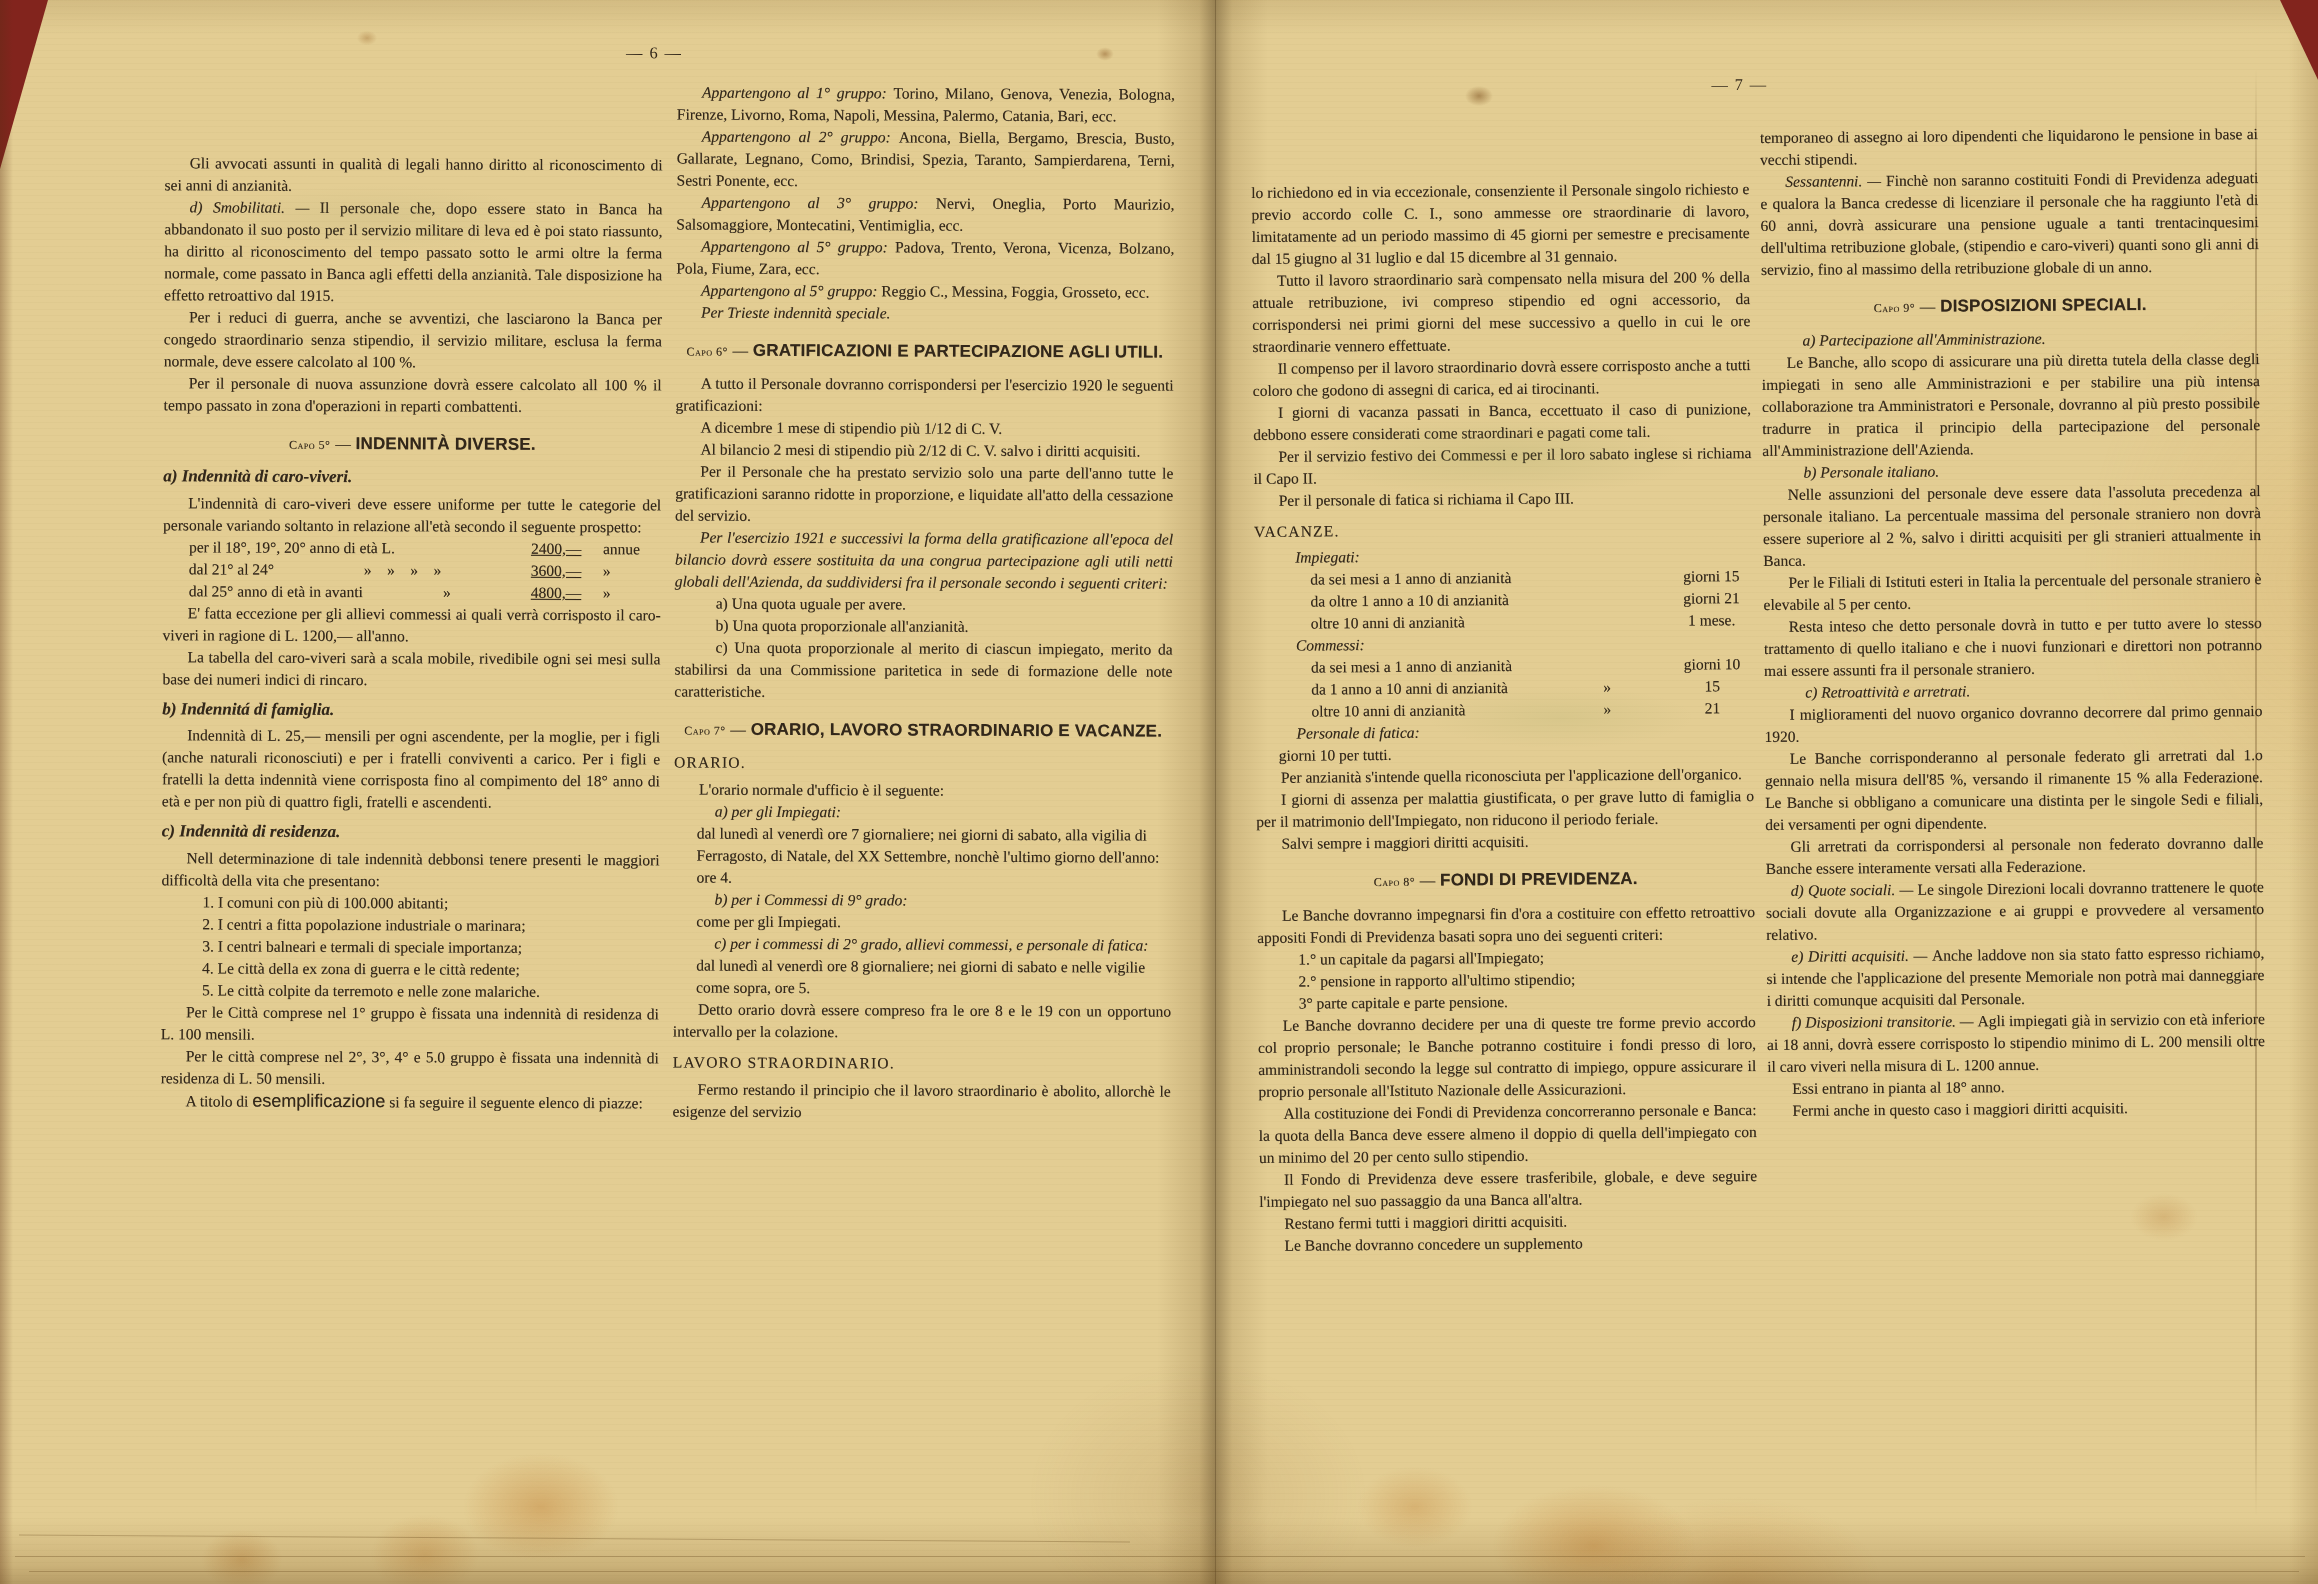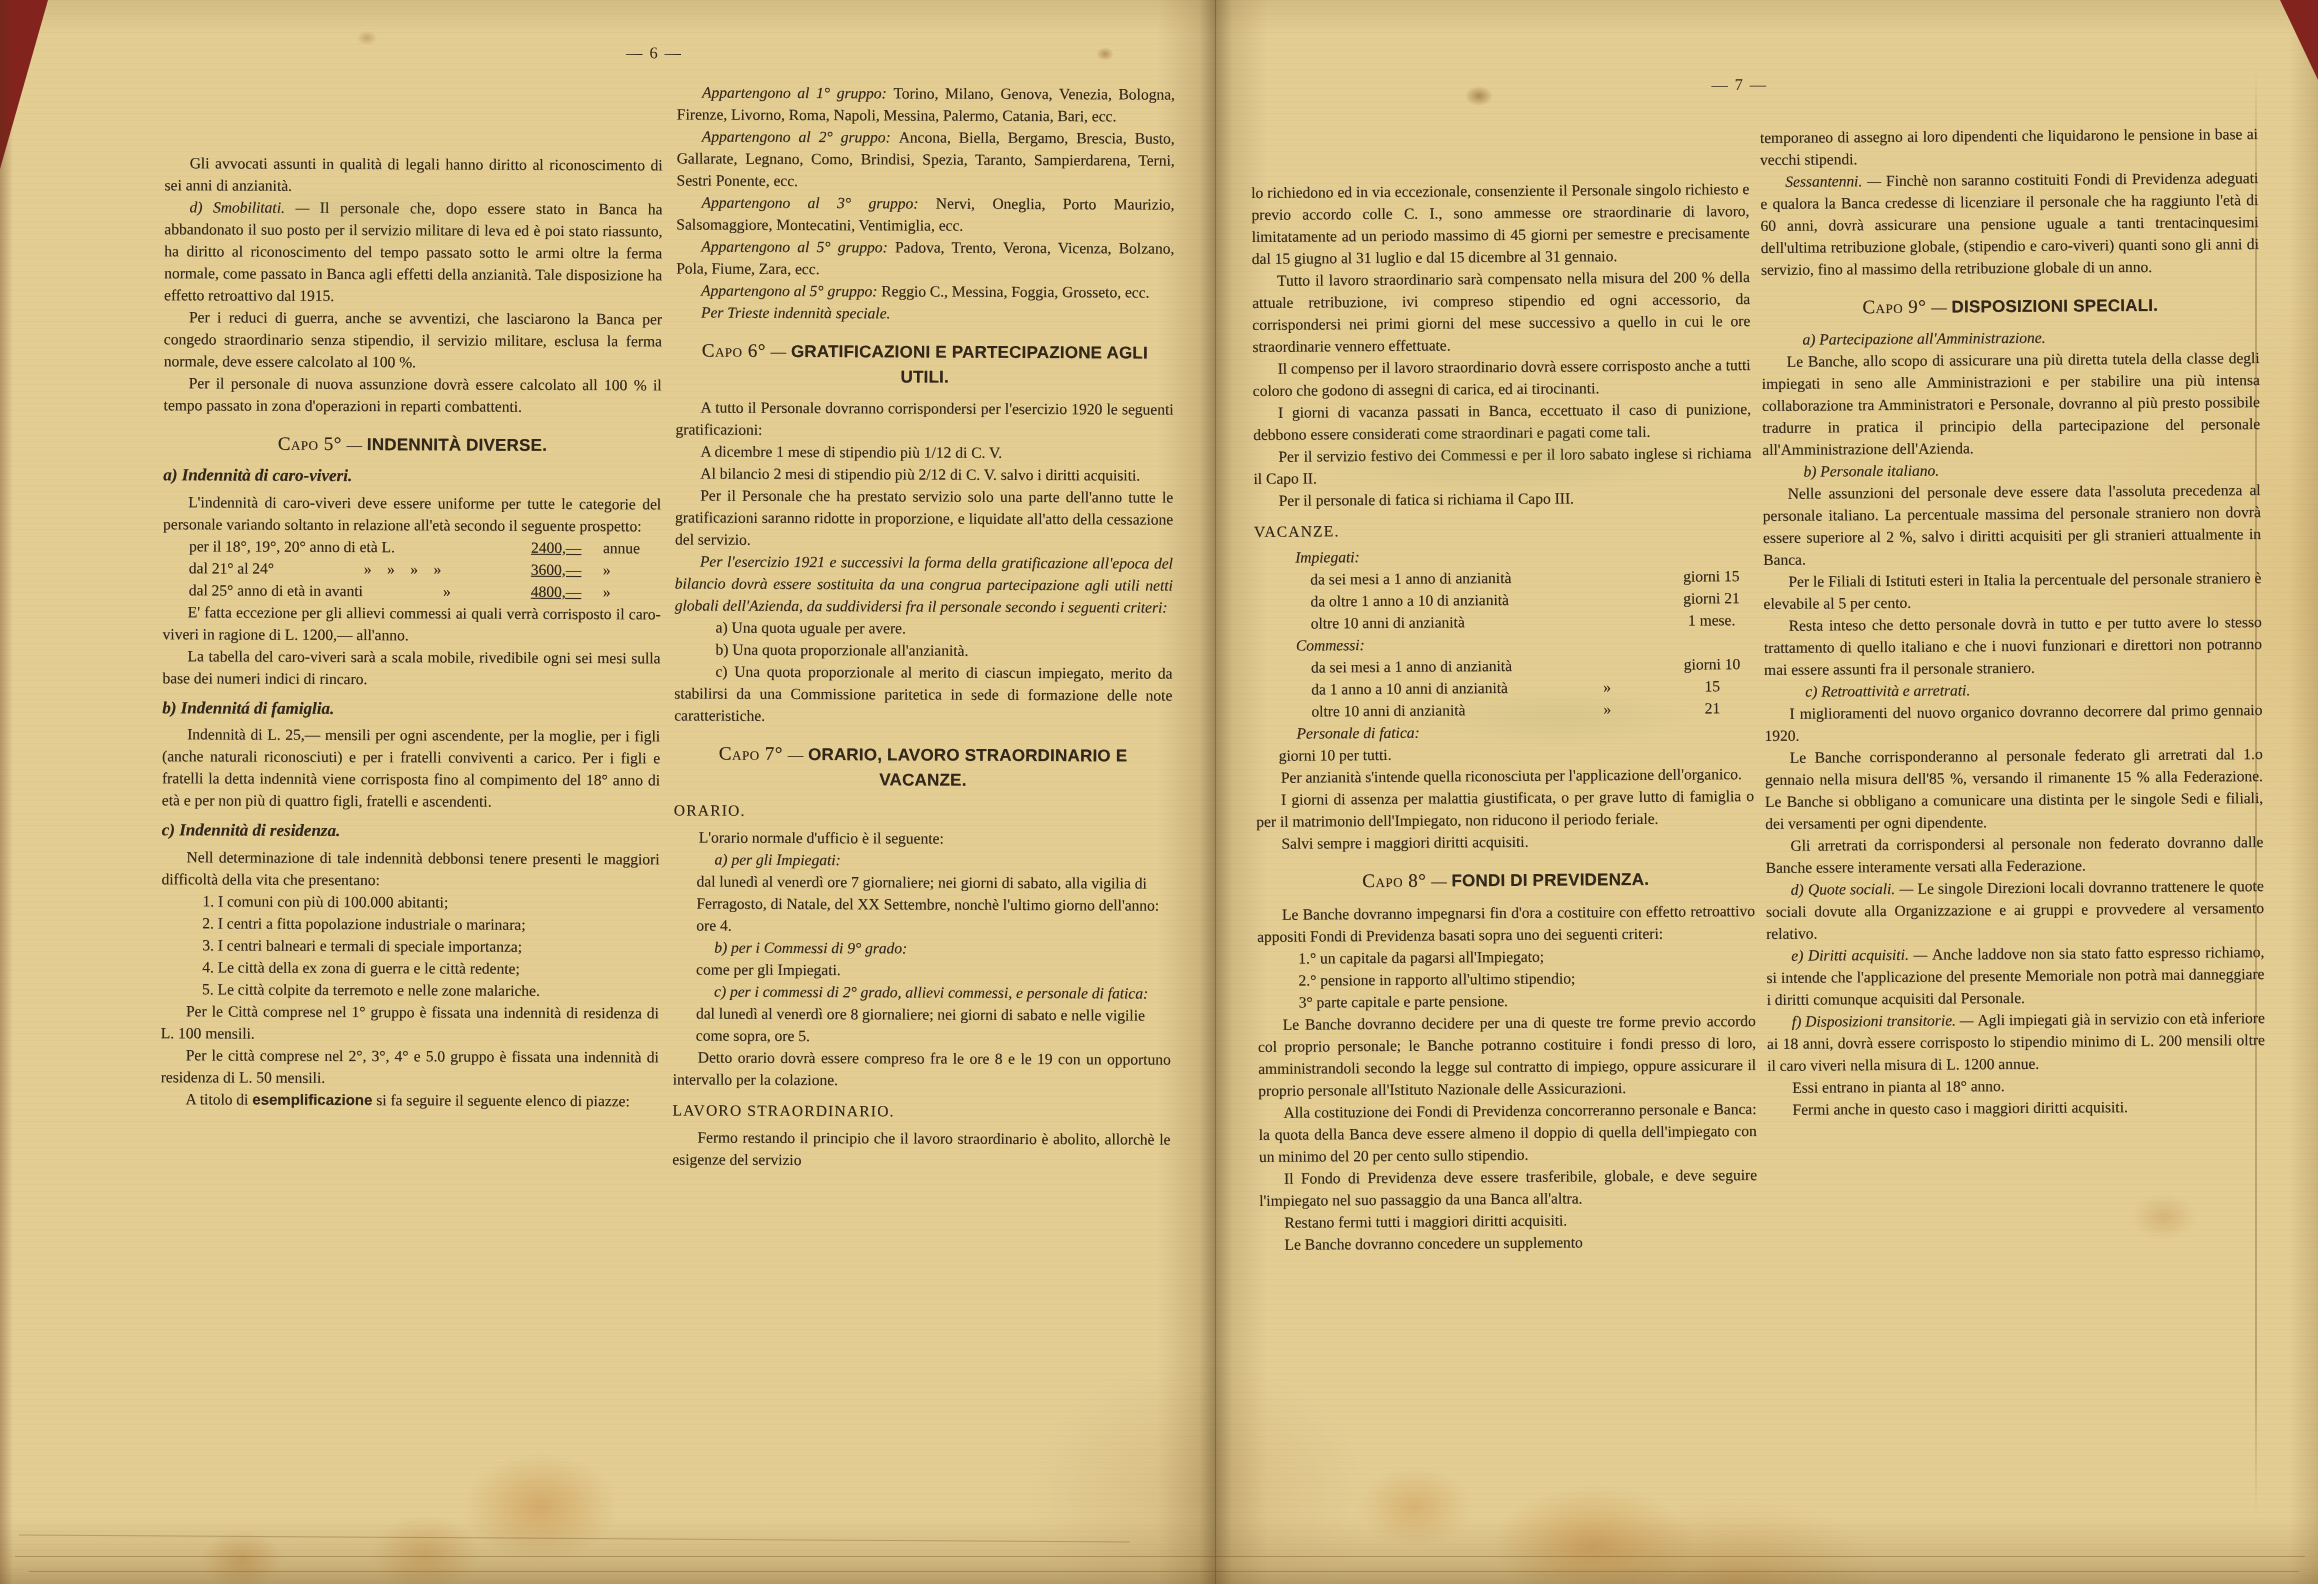--- a/index.html
+++ b/index.html
@@ -35,34 +35,34 @@
   .col{position:absolute;width:498px;font-size:15.5px;line-height:22px;text-align:justify;
        text-shadow:0.2px 0.2px 0.3px rgba(50,39,26,0.45);}
   .col p{margin:0;}
   p.p{text-indent:25px;}
   p.pc{text-indent:0;}
   p.pind{margin-left:23px;text-indent:0;text-align:left;}
   p.li{text-indent:41px;}
   p.sub{font-style:italic;font-weight:bold;font-size:17px;margin:7.7px 0 4.8px;text-indent:0;text-align:left;}
   p.subcaps{margin:8.7px 0 4.8px;text-indent:0;letter-spacing:1.2px;text-align:left;}
   .chapter{margin:13.5px 0 8.7px;text-align:center;text-indent:0;line-height:25px;}
-  .chapter .capo{font-variant:small-caps;font-size:19px;letter-spacing:0.5px;}
+  .chapter .capo{font-variant:small-caps;font-size:12px;letter-spacing:0.5px;}
   .chapter .dash{margin:0 4.8px;}
   .chapter .ctitle{font-family:"Liberation Sans",sans-serif;font-weight:bold;font-size:17px;letter-spacing:0.2px;}
   .trow{display:flex;padding-left:26px;}
   .trow .tl{white-space:nowrap;}
   .trow .tm{flex:1;text-align:center;}
   .trow .ta{width:72px;text-align:left;white-space:nowrap;text-decoration:underline;}
   .trow .tu{width:58px;text-align:left;white-space:nowrap;}
   .vrow{display:flex;padding-left:56px;}
   .vrow .vl{flex:1;text-align:left;white-space:nowrap;}
   .vrow .vm{width:68px;text-align:left;}
   .vrow .vr{width:82px;text-align:center;white-space:nowrap;}
   span.i{font-style:italic;}
-  span.b{font-family:"Liberation Sans",sans-serif;font-weight:bold;font-size:15px;}
+  span.b{font-family:"Liberation Sans",sans-serif;font-weight:normal;font-size:18px;}
   
   #gutter{position:absolute;left:1157px;top:0;width:111px;height:1585px;pointer-events:none;
     background:linear-gradient(90deg,rgba(101,70,24,0) 0%,rgba(101,70,24,0.18) 38%,rgba(70,48,16,0.42) 52%,rgba(101,70,24,0.15) 68%,rgba(101,70,24,0) 100%);}
   #gutter-line{position:absolute;left:1215px;top:0;width:1.4px;height:1585px;background:rgba(60,40,14,0.30);}
   #crease-right{position:absolute;left:2255px;top:68px;width:1.9px;height:1449px;
     background:linear-gradient(180deg,rgba(95,65,25,0) 0%,rgba(95,65,25,0.30) 10%,rgba(95,65,25,0.30) 90%,rgba(95,65,25,0) 100%);}
   #corner-tl{position:absolute;left:0;top:0;width:48px;height:169px;background:#82241d;
     clip-path:polygon(0 0,100% 0,0 100%);}
   #corner-tr{position:absolute;right:0;top:0;width:39px;height:82px;background:#82241d;
     clip-path:polygon(100% 0,100% 100%,0 0);}

